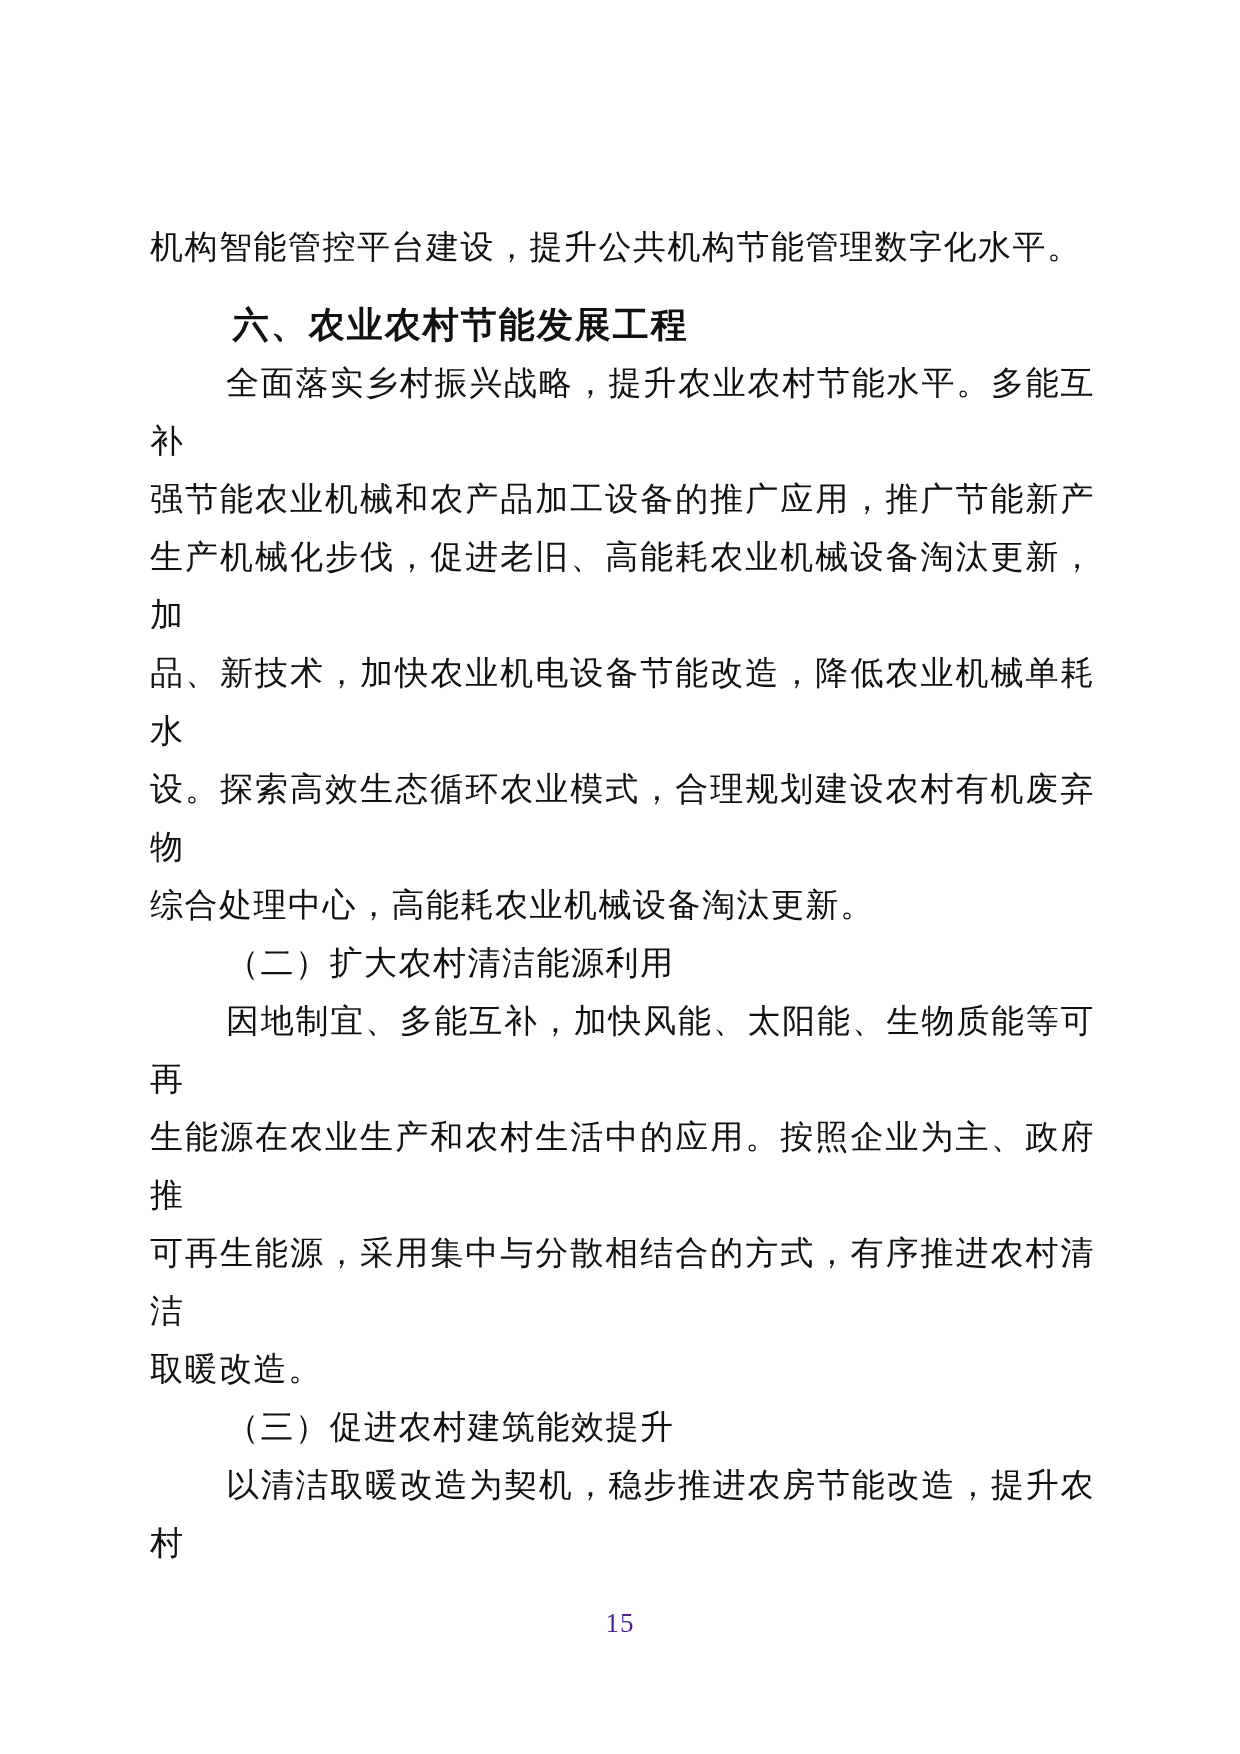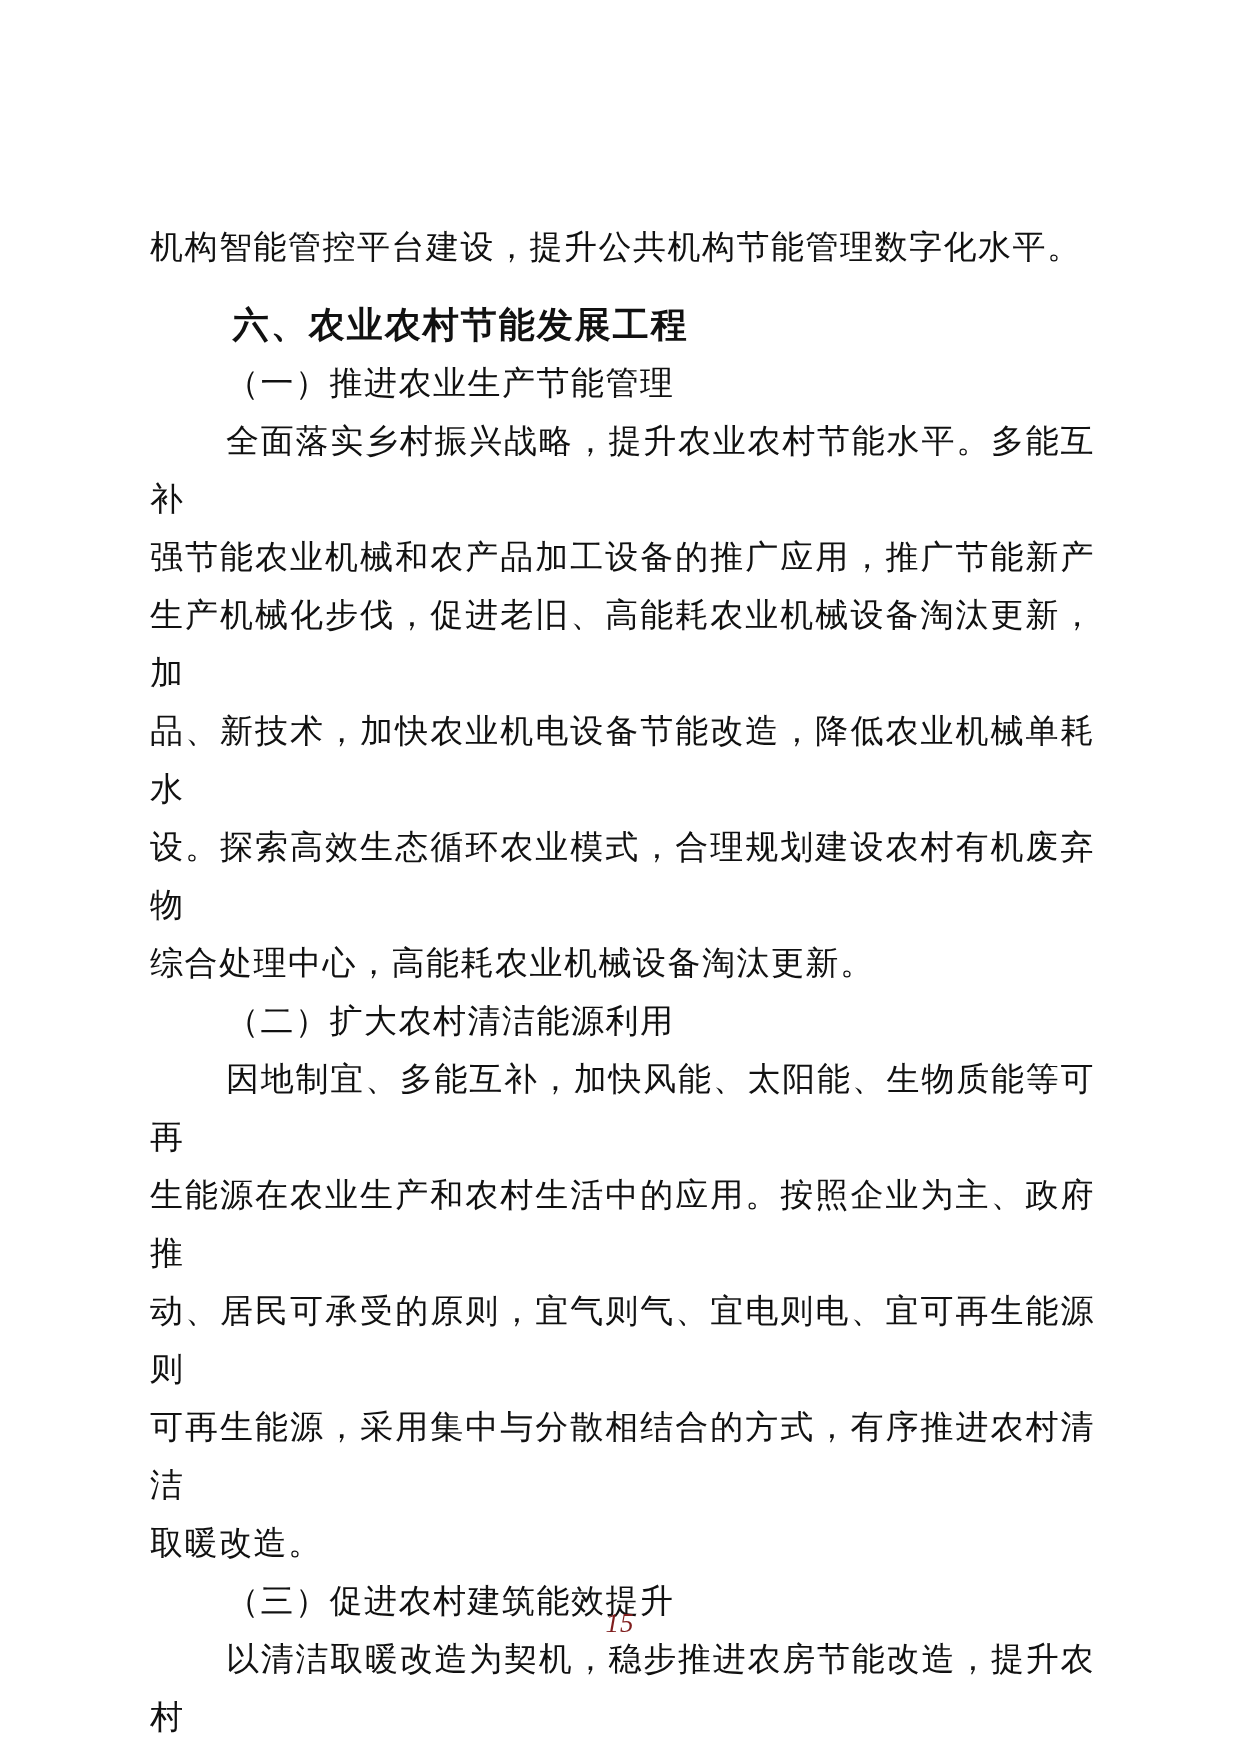--- a/index.html
+++ b/index.html
@@ -48,46 +48,43 @@
       margin-top: 20px;
     }
     .pageno {
       position: absolute;
       left: 0;
       top: 1608px;
       width: 100%;
       text-align: center;
       font-size: 27px;
       letter-spacing: 1px;
-      color: #7f1d1d;
-      font-style: italic;
+      color: #4c1d95;
     }
   </style>
 </head>
 <body>
 
 <div class="page">
   <div class="content">
 
     <div class="line">机构智能管控平台建设，提升公共机构节能管理数字化水平。</div>
 
     <div class="line chapter chapter-gap indent">六、农业农村节能发展工程</div>
 
-    <div class="line indent">（一）推进农业生产节能管理</div>
     <div class="line just indent">全面落实乡村振兴战略，提升农业农村节能水平。多能互补</div>
     <div class="line just">强节能农业机械和农产品加工设备的推广应用，推广节能新产</div>
     <div class="line just">生产机械化步伐，促进老旧、高能耗农业机械设备淘汰更新，加</div>
     <div class="line just">品、新技术，加快农业机电设备节能改造，降低农业机械单耗水</div>
     <div class="line just">设。探索高效生态循环农业模式，合理规划建设农村有机废弃物</div>
     <div class="line">综合处理中心，高能耗农业机械设备淘汰更新。</div>
 
     <div class="line indent">（二）扩大农村清洁能源利用</div>
     <div class="line just indent">因地制宜、多能互补，加快风能、太阳能、生物质能等可再</div>
     <div class="line just">生能源在农业生产和农村生活中的应用。按照企业为主、政府推</div>
-    <div class="line just">动、居民可承受的原则，宜气则气、宜电则电、宜可再生能源则</div>
     <div class="line just">可再生能源，采用集中与分散相结合的方式，有序推进农村清洁</div>
     <div class="line">取暖改造。</div>
 
     <div class="line indent">（三）促进农村建筑能效提升</div>
     <div class="line just indent">以清洁取暖改造为契机，稳步推进农房节能改造，提升农村</div>
 
   </div>
 
   <div class="pageno">15</div>
 </div>

